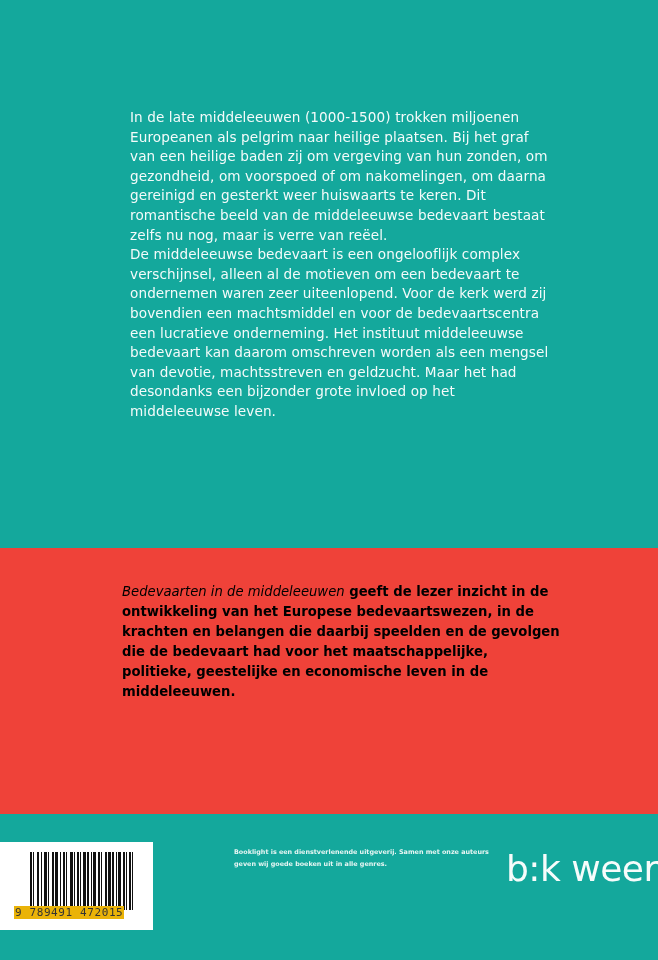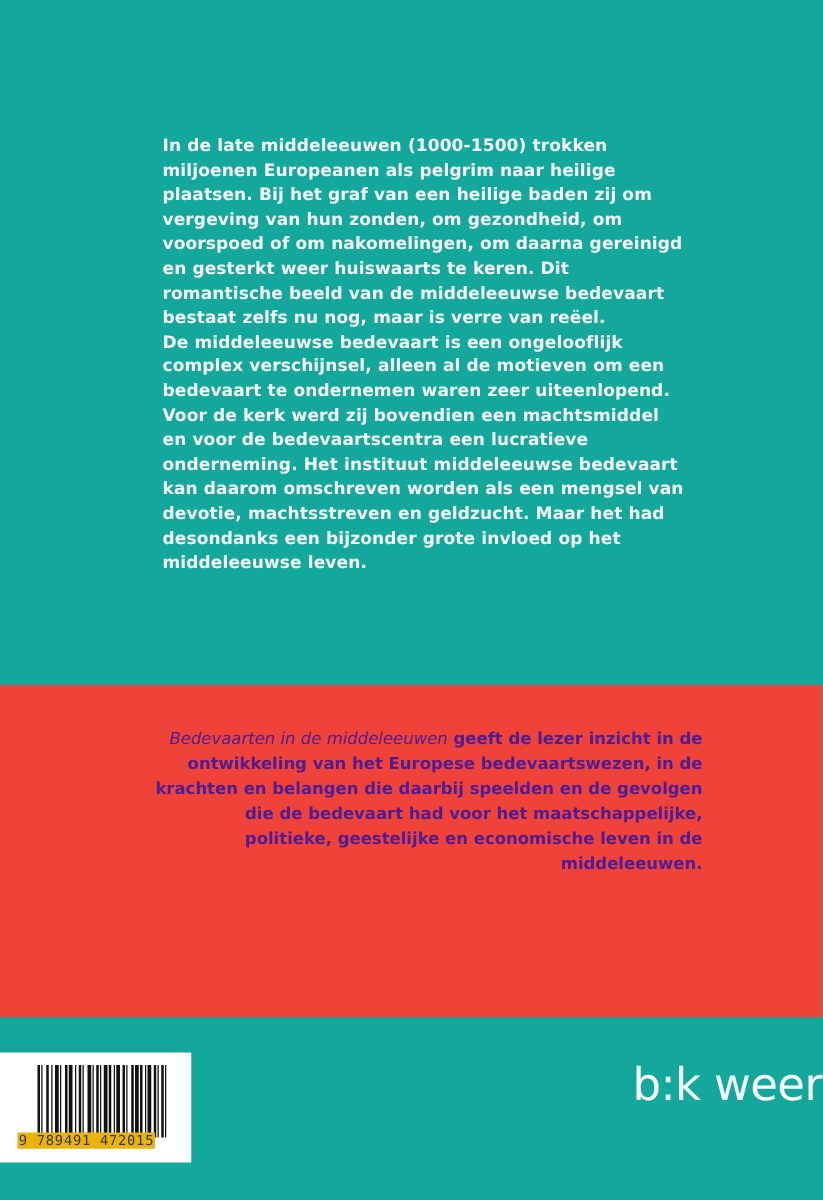--- a/index.html
+++ b/index.html
@@ -9,33 +9,32 @@
     font-family: "DejaVu Sans", sans-serif;
     color: #ffffff;
     position: relative;
   }
   .top {
     position: absolute; left: 0; top: 0; width: 658px; height: 548px;
     background: #14a89c;
   }
   .blurb {
     position: absolute; left: 130px; top: 108px; width: 420px;
-    font-size: 13.6px; line-height: 19.6px; font-weight: bold;
+    font-size: 13.6px; line-height: 19.6px; font-weight: normal;
     letter-spacing: 0.1px; color: #f4fbfa;
   }
   .blurb p { margin: 0; }
   .band {
     position: absolute; left: 0; top: 548px; width: 658px; height: 266px;
     background: #ef4239;
   }
   .band-text {
     position: absolute; left: 122px; top: 582px; width: 440px;
     font-size: 13.2px; line-height: 20px; font-weight: bold;
-    color: #4c1d95;
-    text-align: right;
+    color: #000000;
   }
   .band-text em { font-style: italic; font-weight: normal; }
   .bottom {
     position: absolute; left: 0; top: 814px; width: 658px; height: 146px;
     background: #14a89c;
   }
   .barcode-box {
     position: absolute; left: 0; top: 842px; width: 153px; height: 88px;
     background: #ffffff;
   }
@@ -135,15 +134,16 @@
       <span style="width:1px"></span>
       <span class="g" style="width:2px"></span>
     <span style="width:2px"></span>
       <span class="g" style="width:1px"></span>
       <span style="width:1px"></span>
   </div>
   <div class="isbn">9 789491 472015</div>
 </div>
 
 <div class="pub">
+  <div>Booklight is een dienstverlenende uitgeverij. Samen met onze auteurs geven wij goede boeken uit in alle genres.</div>
 </div>
 
 <div class="logo">b:k weer</div>
 
 </body></html>

